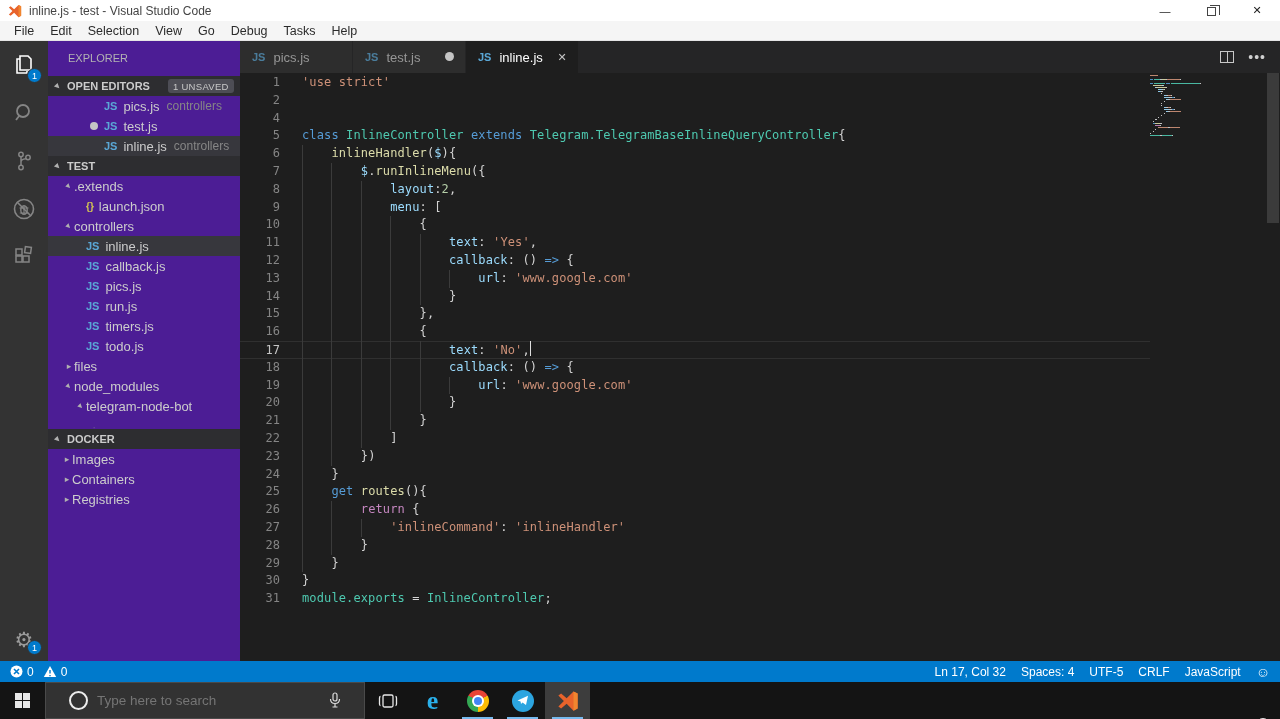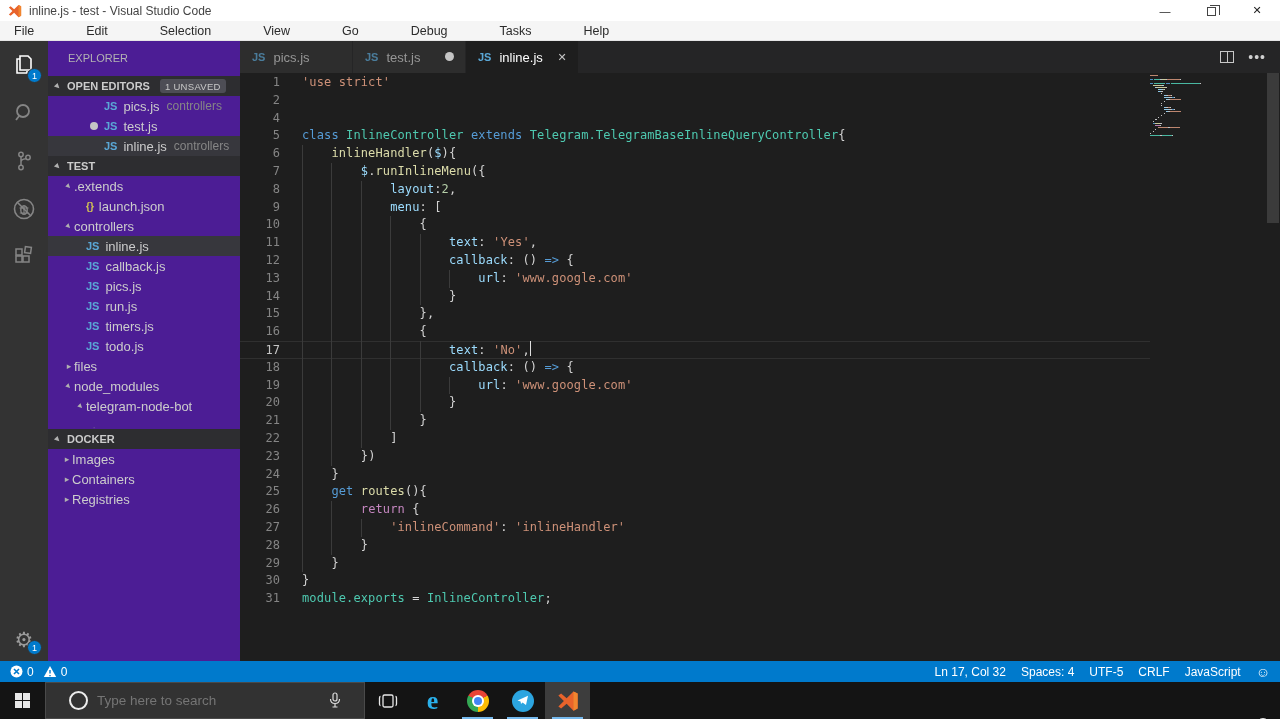--- a/index.html
+++ b/index.html
@@ -10,21 +10,21 @@
   
   .titlebar { height:21px; background:#ffffff; display:flex; align-items:center; font-size:12px; color:#333; flex:0 0 auto; }
   .vsc-logo { width:14px; height:14px; margin:0 7px 0 8px; }
   .title-text { color:#444; }
   .win-controls { margin-left:auto; display:flex; height:100%; }
   .win-btn { width:46px; height:100%; display:flex; align-items:center; justify-content:center; color:#222; font-size:11px; }
   .restore-glyph { width:9px; height:9px; border:1px solid #444; position:relative; background:#fff; margin-top:2px;}
   .restore-glyph:before { content:""; position:absolute; left:2px; top:-3px; width:9px; height:9px; border:1px solid #444; border-bottom:none; border-left:none; }
 
   
-  .menubar { height:20px; background:#f5f5f5; border-bottom:1px solid #e5e5e5; display:flex; align-items:center; font-size:12.5px; color:#2b2b2b; padding-left:6px; flex:0 0 auto;gap:36px;}
+  .menubar { height:20px; background:#f5f5f5; border-bottom:1px solid #e5e5e5; display:flex; align-items:center; font-size:12.5px; color:#2b2b2b; padding-left:6px; flex:0 0 auto;}
   .menu-item { padding:0 8px; height:100%; display:flex; align-items:center; }
 
   
   .main { flex:1 1 auto; display:flex; min-height:0; }
 
   
   .activitybar { width:48px; background:#333333; display:flex; flex-direction:column; align-items:center; flex:0 0 auto; }
   .act-icon { width:48px; height:48px; display:flex; align-items:center; justify-content:center; position:relative; color:#858585; }
   .act-icon.active { color:#ffffff; }
   .act-icon svg { display:block; }
@@ -32,21 +32,21 @@
   .act-spacer { flex:1; }
   .gear { font-size:21px; color:#9a9a9a; line-height:1; }
 
   
   .sidebar { width:192px; background:#4c1d95; color:#cccccc; font-size:13px; flex:0 0 auto; overflow:hidden; }
   .sb-title { height:35px; line-height:35px; padding-left:20px; font-size:11px; color:#b3b3b3; }
   .sb-header { height:20px; display:flex; align-items:center; font-size:11px; font-weight:bold; color:#cccccc; background:#2d2d30; padding-left:5px; }
   .sb-header .tri { margin-right:4px; }
   .tri { display:inline-block; font-size:9px; color:#b0b0b0; width:10px; text-align:center; }
   .tri.exp { transform:rotate(45deg); }
-  .hdr-badge { margin-left:10px; background:#4d4d55; color:#c8c8c8; font-size:9.5px; font-weight:normal; padding:1.5px 5px; border-radius:3px; letter-spacing:.3px;}
+  .hdr-badge { margin-left:18px; background:#4d4d55; color:#c8c8c8; font-size:9.5px; font-weight:normal; padding:1.5px 5px; border-radius:3px; letter-spacing:.3px;}
   .row { height:20px; display:flex; align-items:center; white-space:nowrap; }
   .row.selected { background:#37373d; }
   .row .dot { width:8px; height:8px; border-radius:50%; background:#c5c5c5; margin-right:6px; }
   .js-badge { font-size:11px; font-weight:bold; color:#5aa7d6; margin-right:6px; }
   .json-badge { font-size:10px; font-weight:bold; color:#d4c652; margin-right:5px; }
   .row .detail { color:#868686; margin-left:7px; font-size:12px; }
   .cut-row { height:13px; overflow:hidden; opacity:.35; }
 
   
   .editor-col { flex:1 1 auto; display:flex; flex-direction:column; min-width:0; background:#1e1e1e;}

